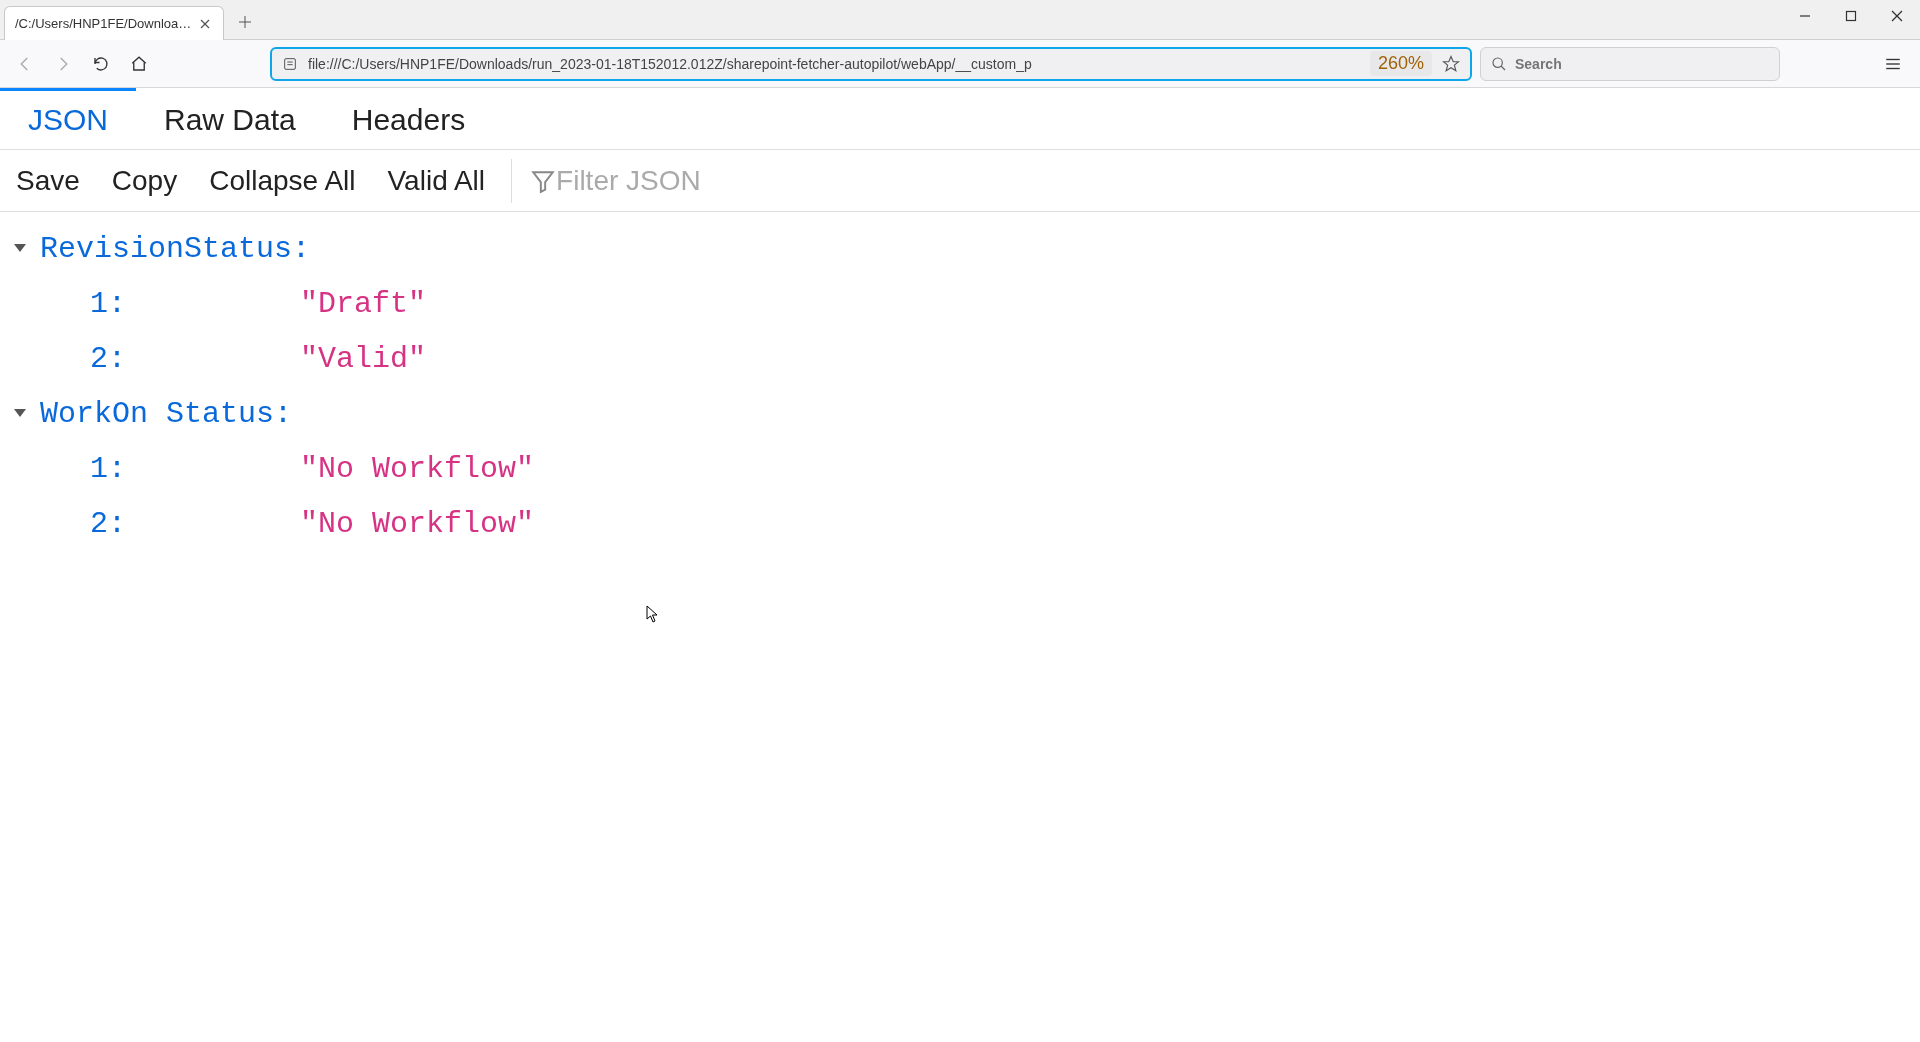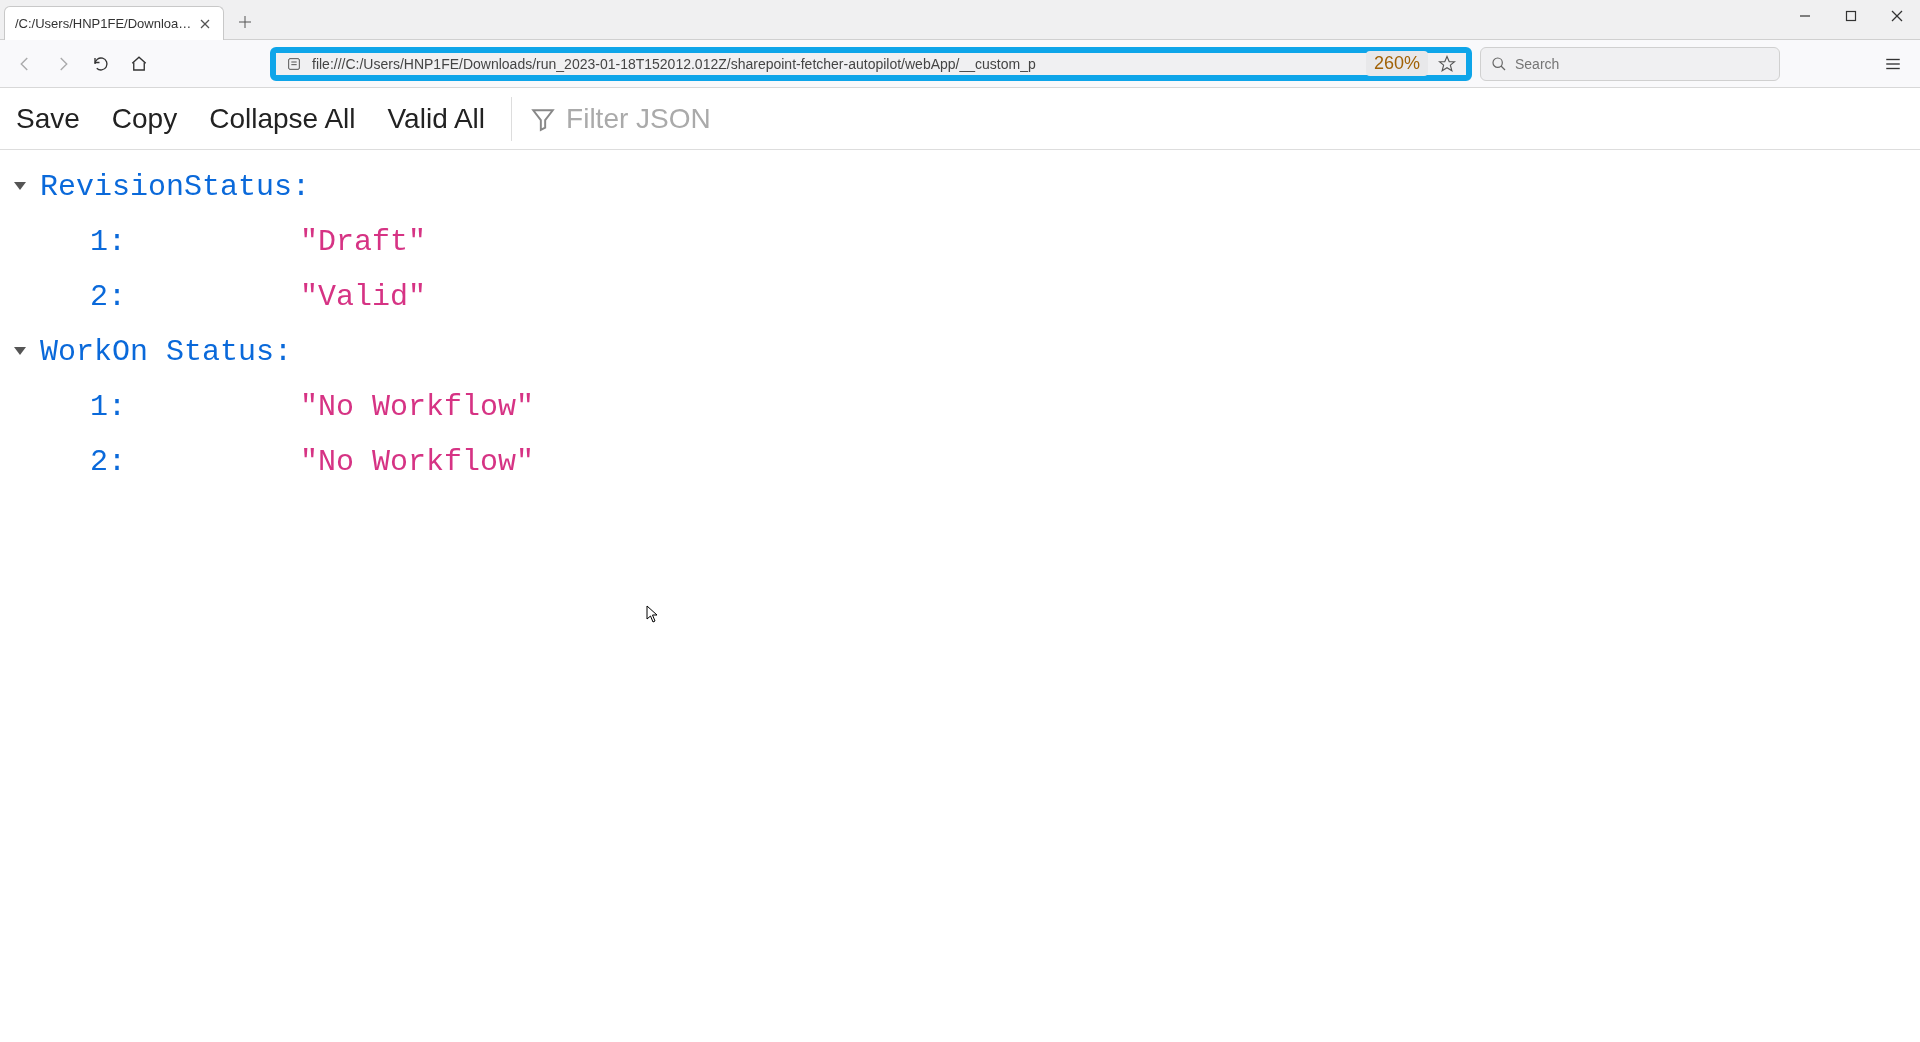--- a/index.html
+++ b/index.html
@@ -82,21 +82,21 @@
     border-radius: 4px;
     cursor: pointer;
   }
   .nav-btn.disabled { opacity: 0.4; cursor: default; }
   .nav-btn svg { width: 18px; height: 18px; stroke: #333; fill: none; stroke-width: 1.8; }
   .url-wrap {
     flex: 1;
     display: flex;
     align-items: center;
     background: #f0f0f2;
-    border: 6px solid #0ea5e9;
+    border: 2px solid #0ea5e9;
     border-radius: 6px;
     height: 34px;
     padding: 0 10px;
     gap: 10px;
     min-width: 0;
   }
   .lock-icon { width: 16px; height: 16px; }
   .lock-icon svg { width: 16px; height: 16px; stroke: #555; fill: none; stroke-width: 1.5; }
   .url-text {
     flex: 1;
@@ -131,20 +131,21 @@
     gap: 8px;
   }
   .search-wrap svg { width: 16px; height: 16px; stroke: #666; fill: none; stroke-width: 1.8; }
   .search-wrap input {
     flex: 1;
     border: none;
     background: transparent;
     font-size: 14px;
     outline: none;
     color: #444;
+    font-weight: bold;
   }
   .menu-btn {
     width: 34px; height: 34px;
     display: flex; align-items: center; justify-content: center;
     cursor: pointer;
     border-radius: 4px;
   }
   .menu-btn svg { width: 18px; height: 18px; stroke: #333; stroke-width: 1.8; }
 
   
@@ -186,21 +187,20 @@
   }
   .tool-sep {
     width: 1px;
     height: 44px;
     background: #ddd;
     margin: 0 10px;
   }
   .filter-wrap {
     display: flex;
     align-items: center;
-    gap: 10px;
     padding-left: 8px;
   }
   .filter-wrap svg { width: 26px; height: 26px; stroke: #888; fill: none; stroke-width: 1.8; }
   .filter-input {
     border: none;
     outline: none;
     font-size: 28px;
     color: #333;
     width: 400px;
   }
@@ -341,20 +341,25 @@
     <svg viewBox="0 0 24 24">
         <line x1="3" y1="6" x2="21" y2="6"></line>
         <line x1="3" y1="12" x2="21" y2="12"></line>
         <line x1="3" y1="18" x2="21" y2="18"></line>
       </svg>
   </div>
 </div>
 
 <div class="content">
 
+  <div class="view-tabs">
+    <div class="view-tab active">JSON</div>
+    <div class="view-tab">Raw Data</div>
+    <div class="view-tab">Headers</div>
+  </div>
 
   <div class="json-toolbar">
     <span class="tool-btn">Save</span>
     <span class="tool-btn">Copy</span>
     <span class="tool-btn">Collapse All</span>
     <span class="tool-btn">Valid All</span>
     <span class="tool-sep"></span>
     <div class="filter-wrap">
       <svg viewBox="0 0 24 24">
           <polygon points="3 4 21 4 14 13 14 20 10 22 10 13"></polygon>

